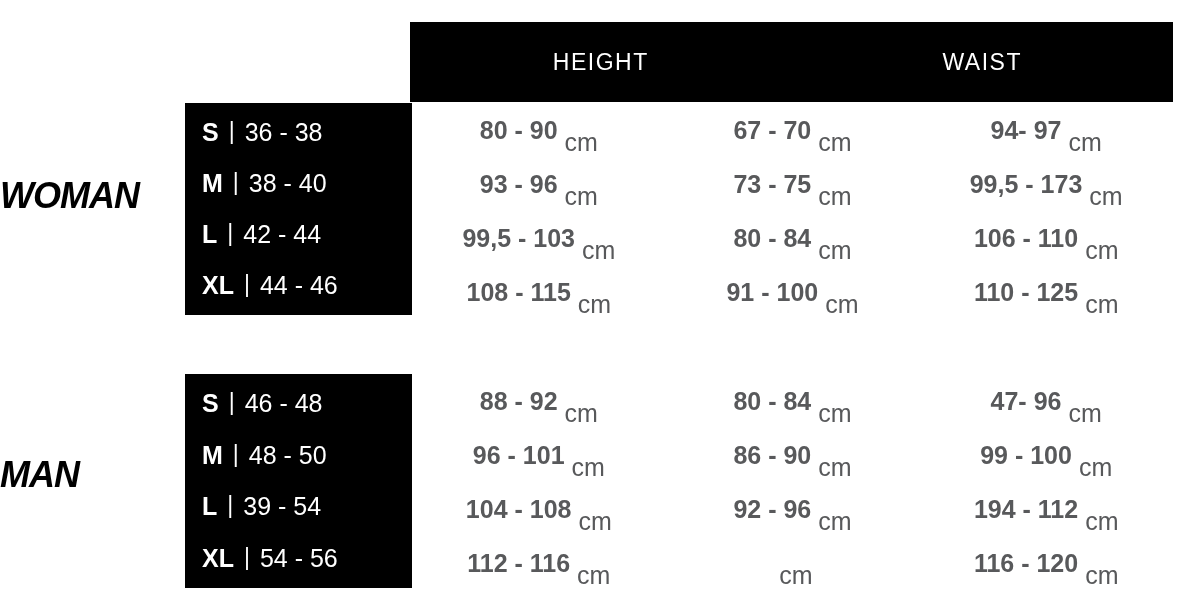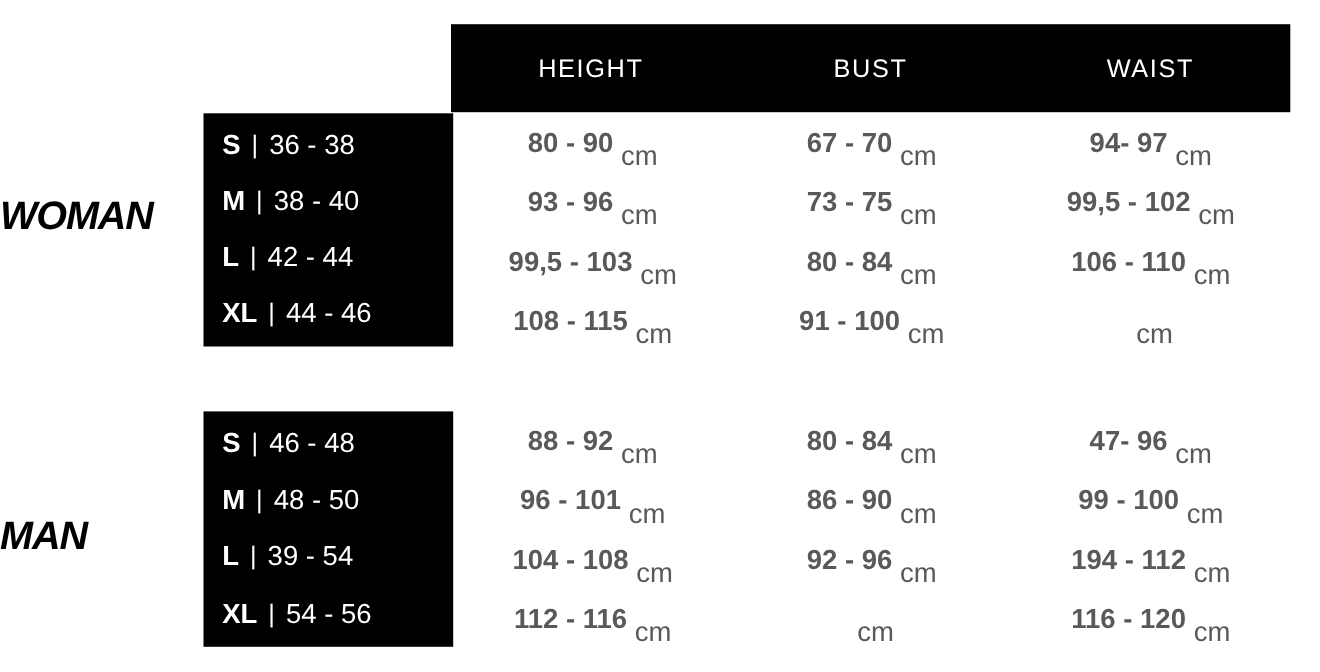--- a/index.html
+++ b/index.html
@@ -44,21 +44,21 @@
     width: 175px;
     text-align: left;
     font-size: 36px;
     line-height: 40px;
     font-weight: 900;
     font-style: italic;
     color: #000000;
     letter-spacing: -1px;
   }
   .woman-label { top: 176px; }
-  .man-label   { top: 455px; margin-top: 12px; }
+  .man-label   { top: 455px; }
 
   
   .sizebox {
     position: absolute;
     left: 185px;
     width: 227px;
     background: #000000;
     display: flex;
     flex-direction: column;
     box-sizing: border-box;
@@ -105,21 +105,20 @@
   .num  { font-weight: 700; }
   .unit { font-weight: 400; margin-left: 7px; margin-top: 25px; }
 </style>
 </head>
 <body>
 
 <div class="canvas">
 
   <div class="header-bar">
     <div class="hcell">HEIGHT</div>
-    <div class="hcell">BUST</div>
     <div class="hcell">WAIST</div>
   </div>
 
   <div class="group-label woman-label">WOMAN</div>
 
   <div class="sizebox woman-box">
     <div class="sizerow">
       <span class="sz">S</span>
         <span class="bar">|</span>
         <span class="rng">36 - 38</span>
@@ -159,21 +158,21 @@
     <div class="drow">
       <div class="vcell">
           <span class="num">93 - 96</span>
           <span class="unit">cm</span>
         </div>
       <div class="vcell">
           <span class="num">73 - 75</span>
           <span class="unit">cm</span>
         </div>
       <div class="vcell">
-          <span class="num">99,5 - 102</span>
+          <span class="num">99,5 - 173</span>
           <span class="unit">cm</span>
         </div>
     </div>
     <div class="drow">
       <div class="vcell">
           <span class="num">99,5 - 103</span>
           <span class="unit">cm</span>
         </div>
       <div class="vcell">
           <span class="num">80 - 84</span>
@@ -187,20 +186,21 @@
     <div class="drow">
       <div class="vcell">
           <span class="num">108 - 115</span>
           <span class="unit">cm</span>
         </div>
       <div class="vcell">
           <span class="num">91 - 100</span>
           <span class="unit">cm</span>
         </div>
       <div class="vcell">
+          <span class="num">110 - 125</span>
           <span class="unit">cm</span>
         </div>
     </div>
   </div>
 
   <div class="group-label man-label">MAN</div>
 
   <div class="sizebox man-box">
     <div class="sizerow">
       <span class="sz">S</span>

